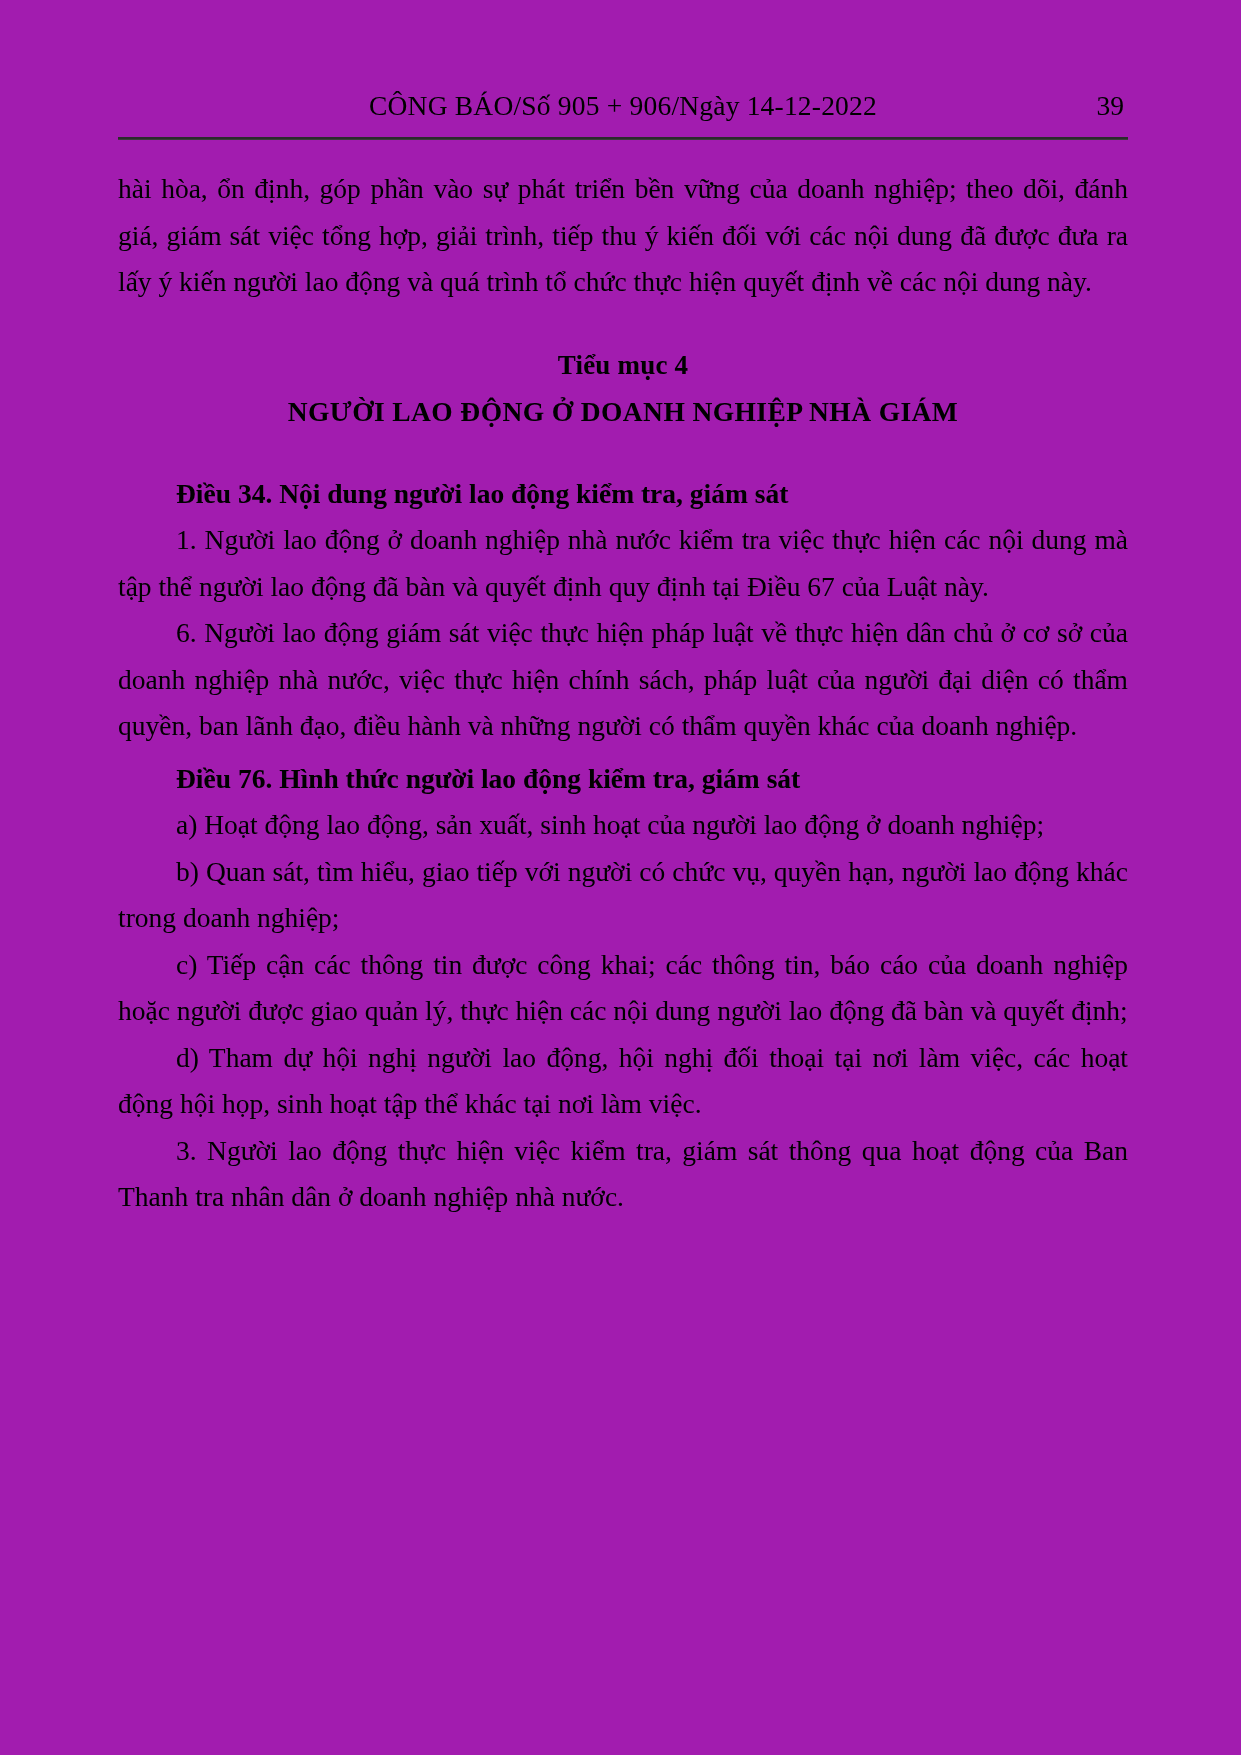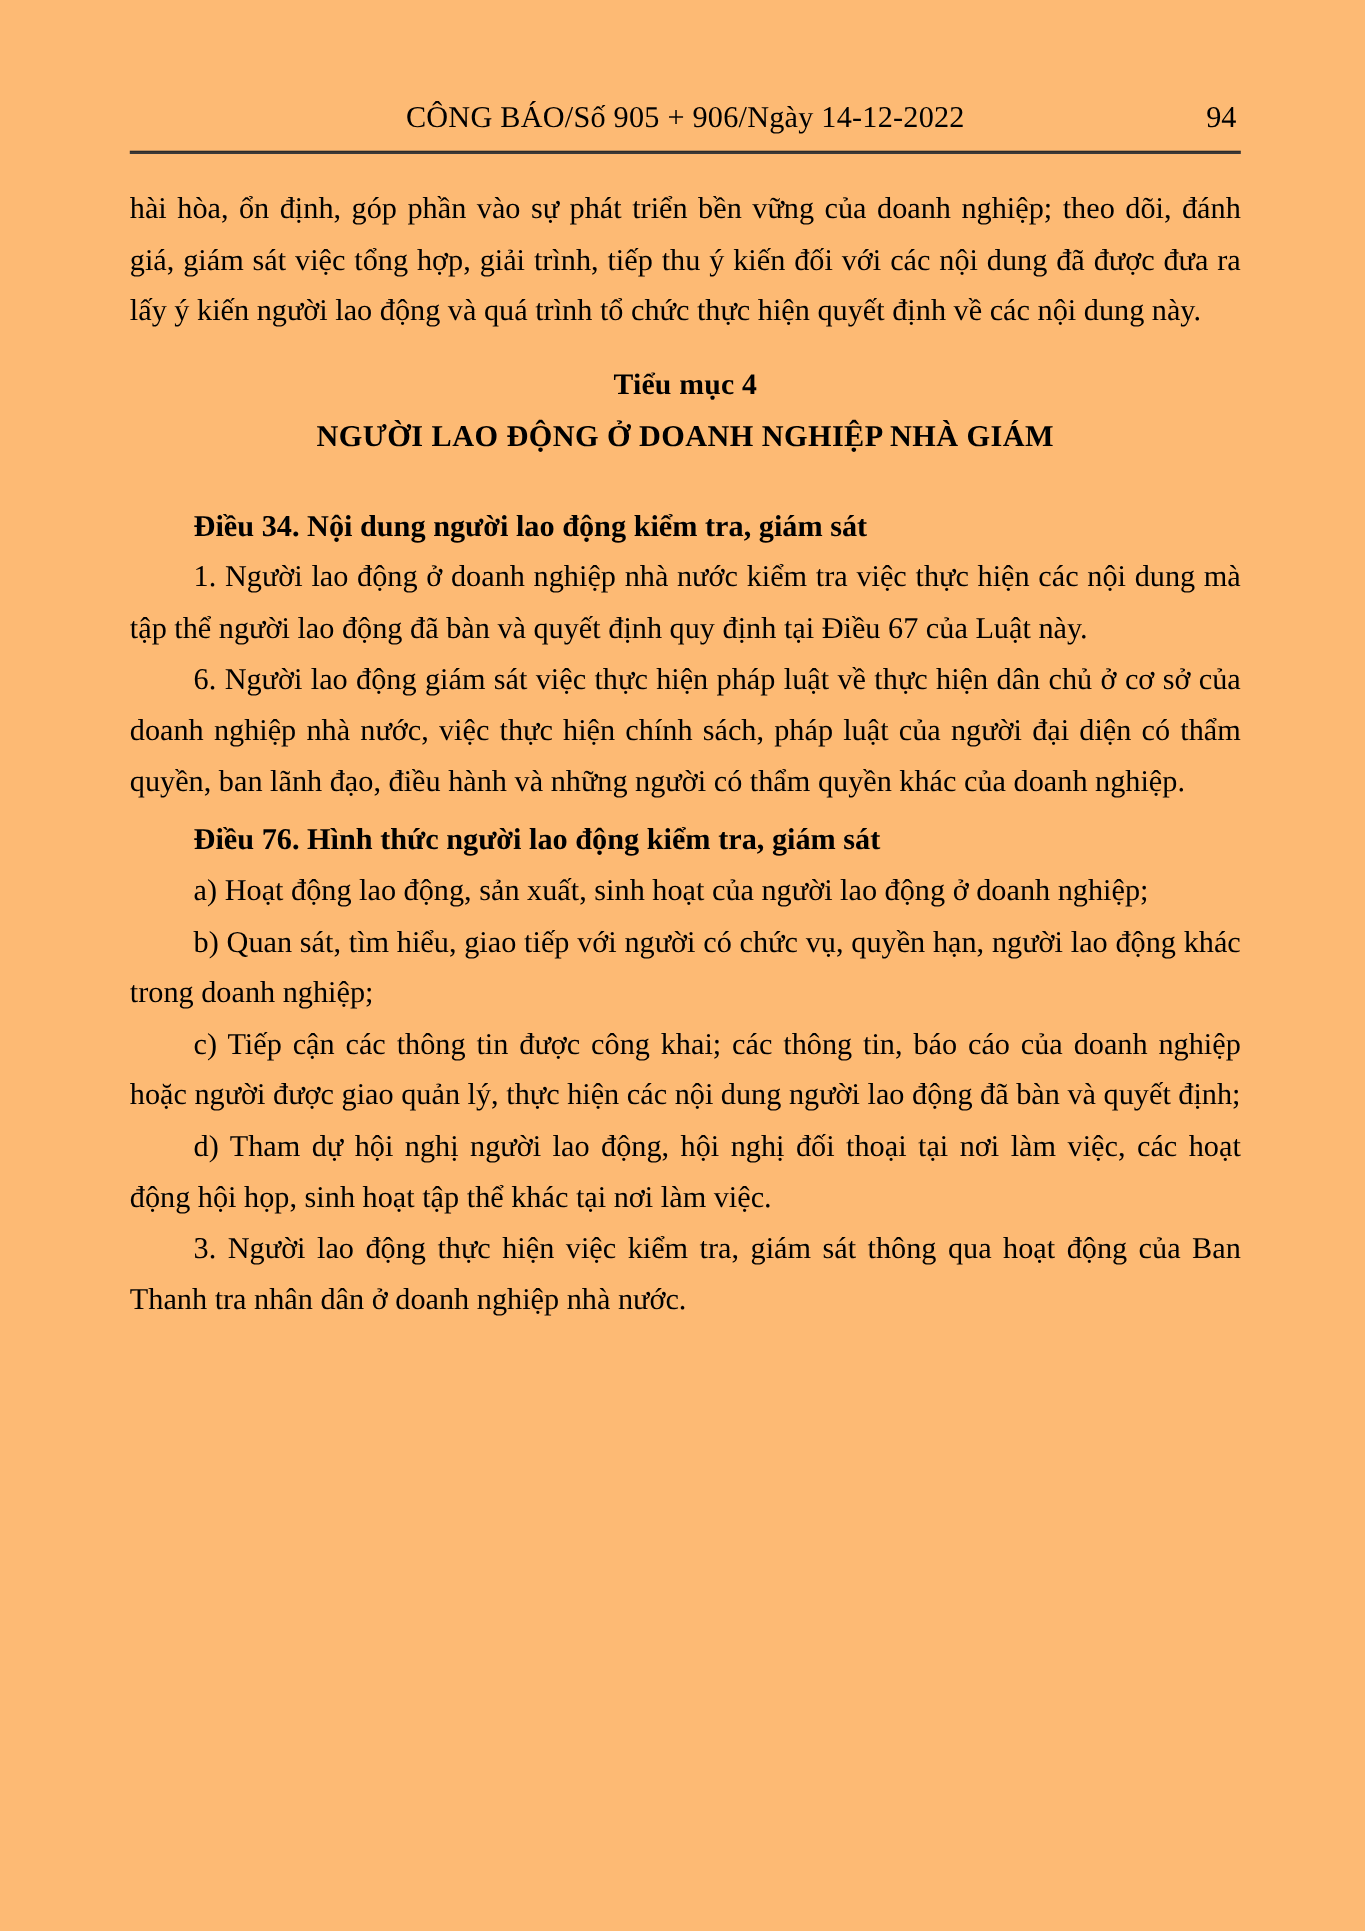--- a/index.html
+++ b/index.html
@@ -9,21 +9,21 @@
     background: #ffffff;
   }
   body {
     font-family: "Liberation Serif", "DejaVu Serif", serif;
     color: #000000;
   }
   .page {
     position: relative;
     width: 1241px;
     height: 1755px;
-    background: #fdba74;
+    background: #a21caf;
     margin: 0 auto;
     overflow: hidden;
     box-sizing: border-box;
   }
   .content {
     position: absolute;
     left: 118px;
     top: 88px;
     width: 1010px;
   }
@@ -70,21 +70,21 @@
   .para {
     text-indent: 58px;
     margin-bottom: 0px;
   }
   .para.no-indent {
     text-indent: 0;
   }
 
   
   .title-block {
-    margin-top: 20px;
+    margin-top: 36px;
     margin-bottom: 36px;
     text-align: center;
   }
   .title-sub {
     font-weight: bold;
     font-size: 27px;
     line-height: 46px;
     letter-spacing: 0.2px;
   }
   .title-main {
@@ -104,21 +104,21 @@
   }
 </style>
 </head>
 <body>
 
 <div class="page">
   <div class="content">
 
     <div class="page-header">
       <div class="header-title">CÔNG BÁO/Số 905 + 906/Ngày 14-12-2022</div>
-      <div class="header-pageno">94</div>
+      <div class="header-pageno">39</div>
     </div>
     <div class="header-rule"></div>
 
     <div class="body-area">
 
       <p class="para no-indent">hài hòa, ổn định, góp phần vào sự phát triển bền vững của doanh nghiệp; theo dõi, đánh giá, giám sát việc tổng hợp, giải trình, tiếp thu ý kiến đối với các nội dung đã được đưa ra lấy ý kiến người lao động và quá trình tổ chức thực hiện quyết định về các nội dung này.</p>
 
       <div class="title-block">
         <div class="title-sub">Tiểu mục 4</div>
         <div class="title-main">NGƯỜI LAO ĐỘNG Ở DOANH NGHIỆP NHÀ GIÁM</div>

